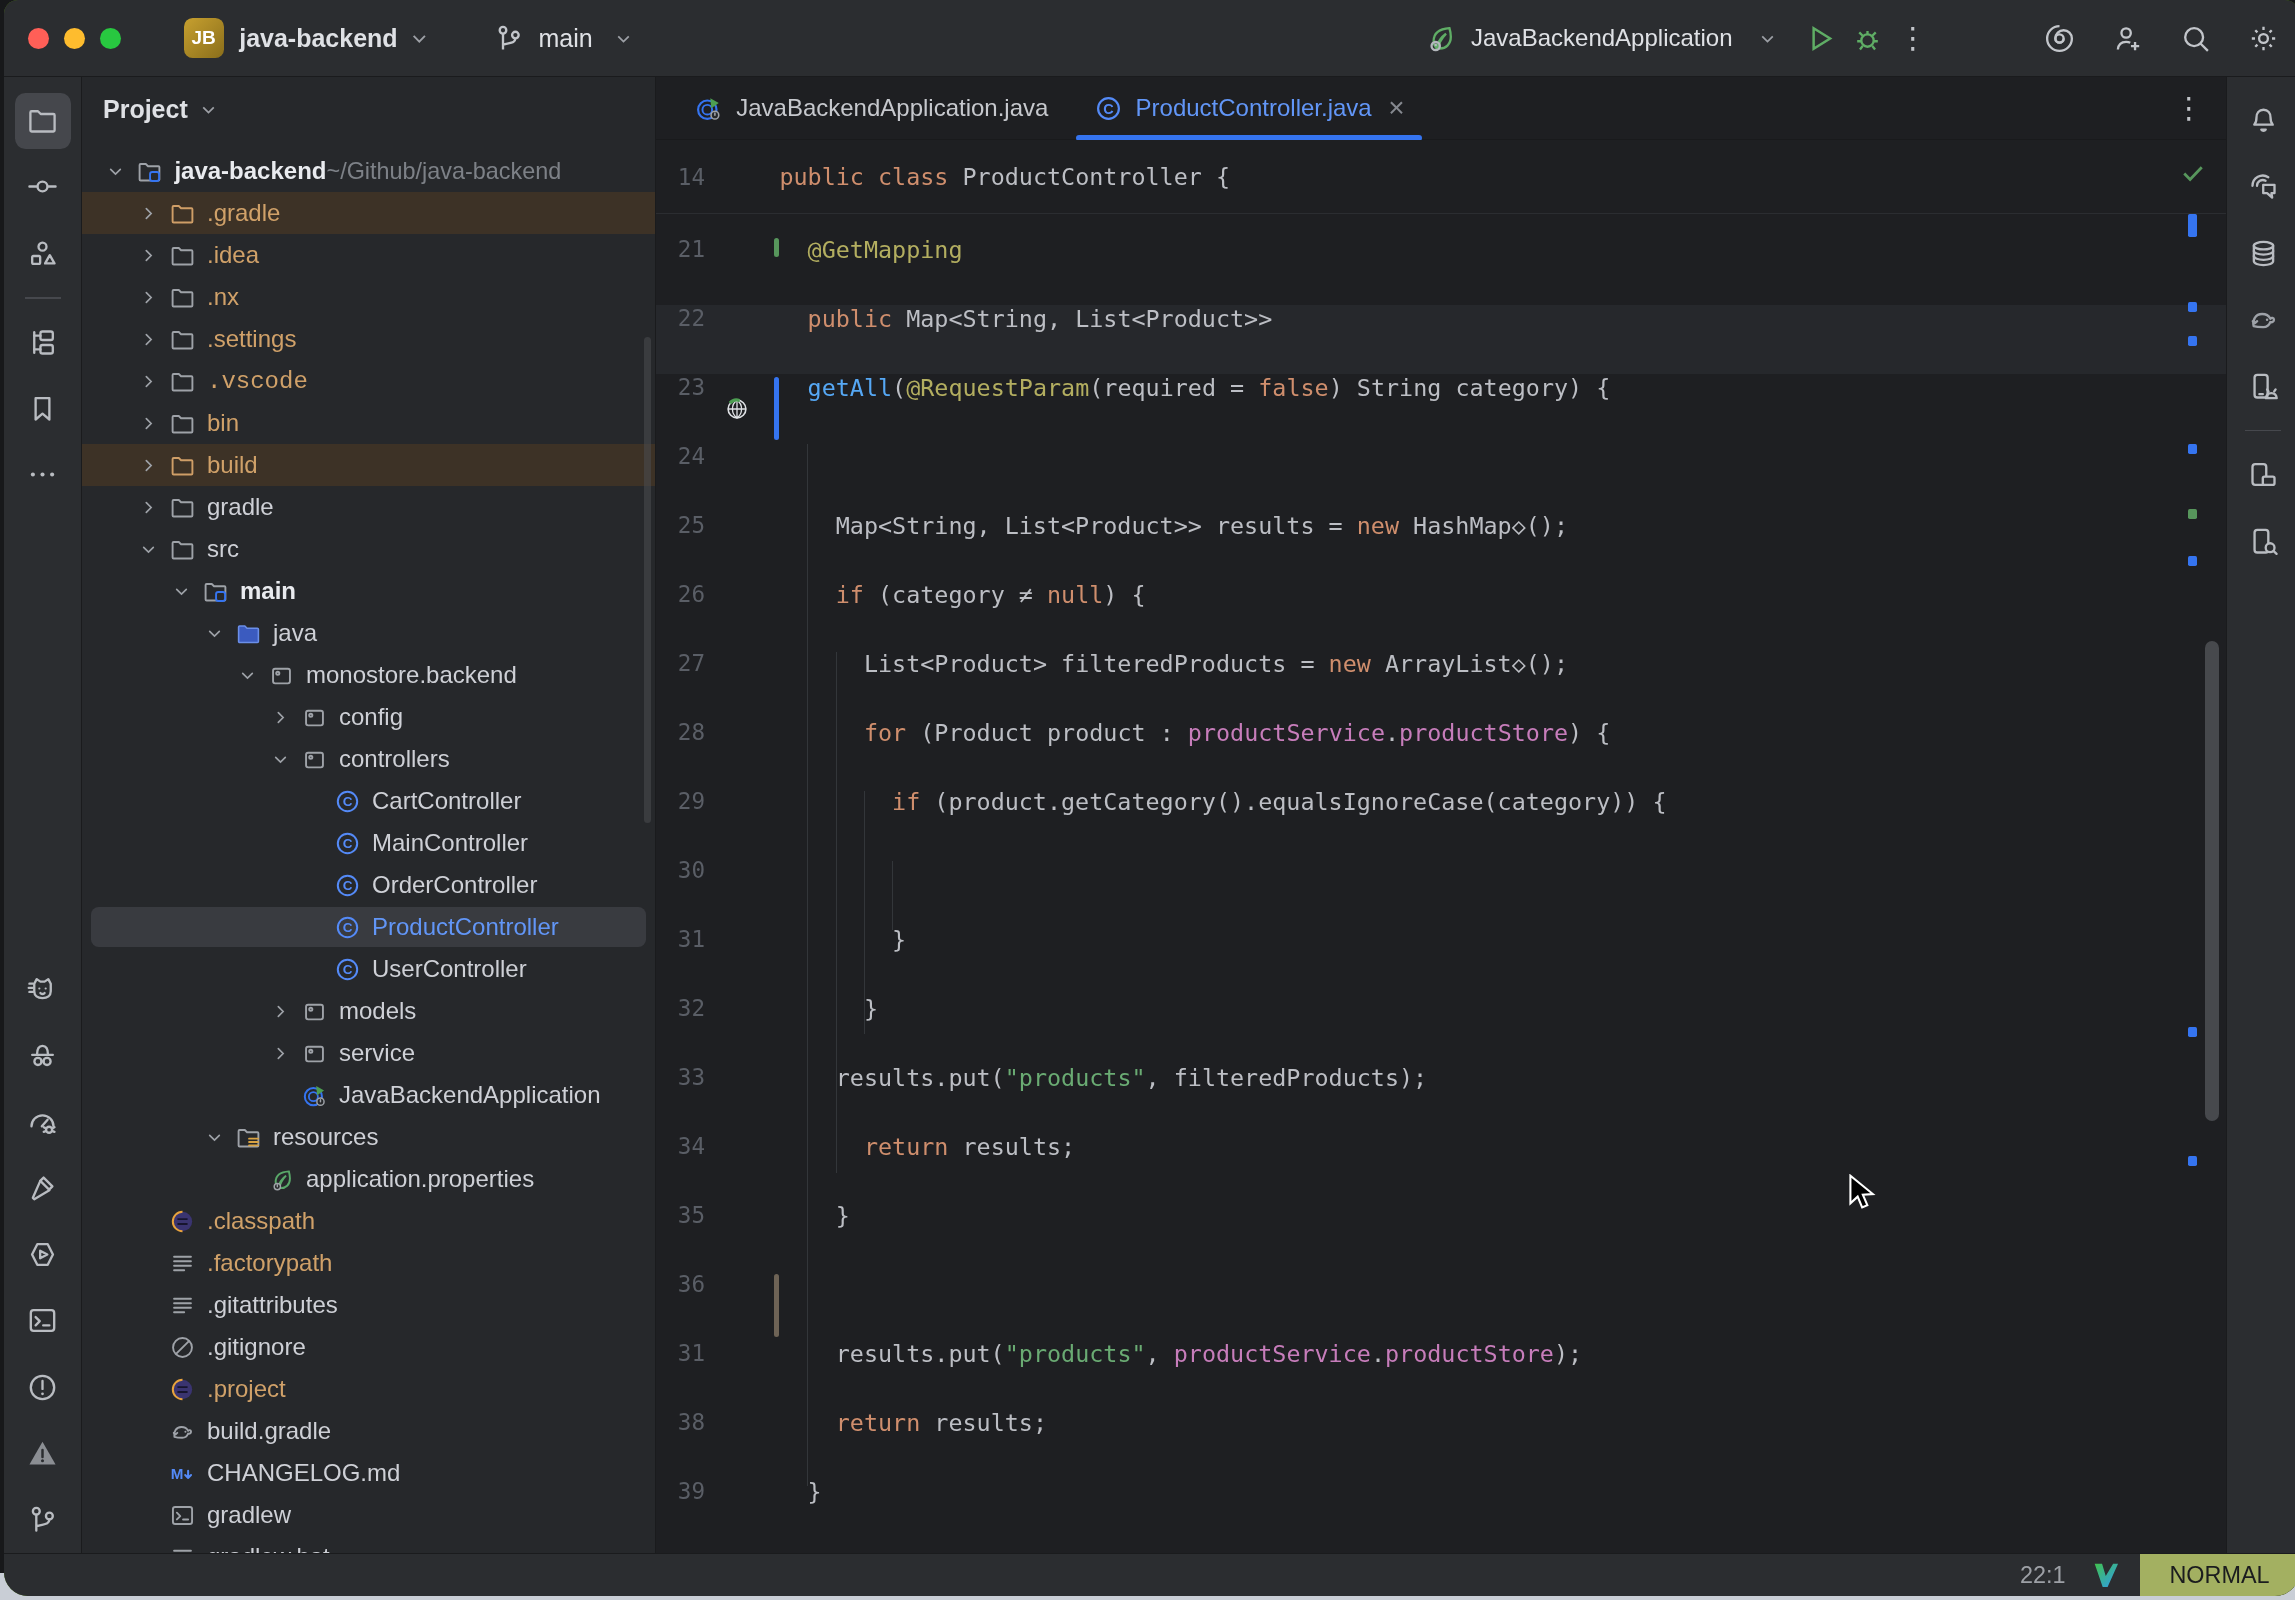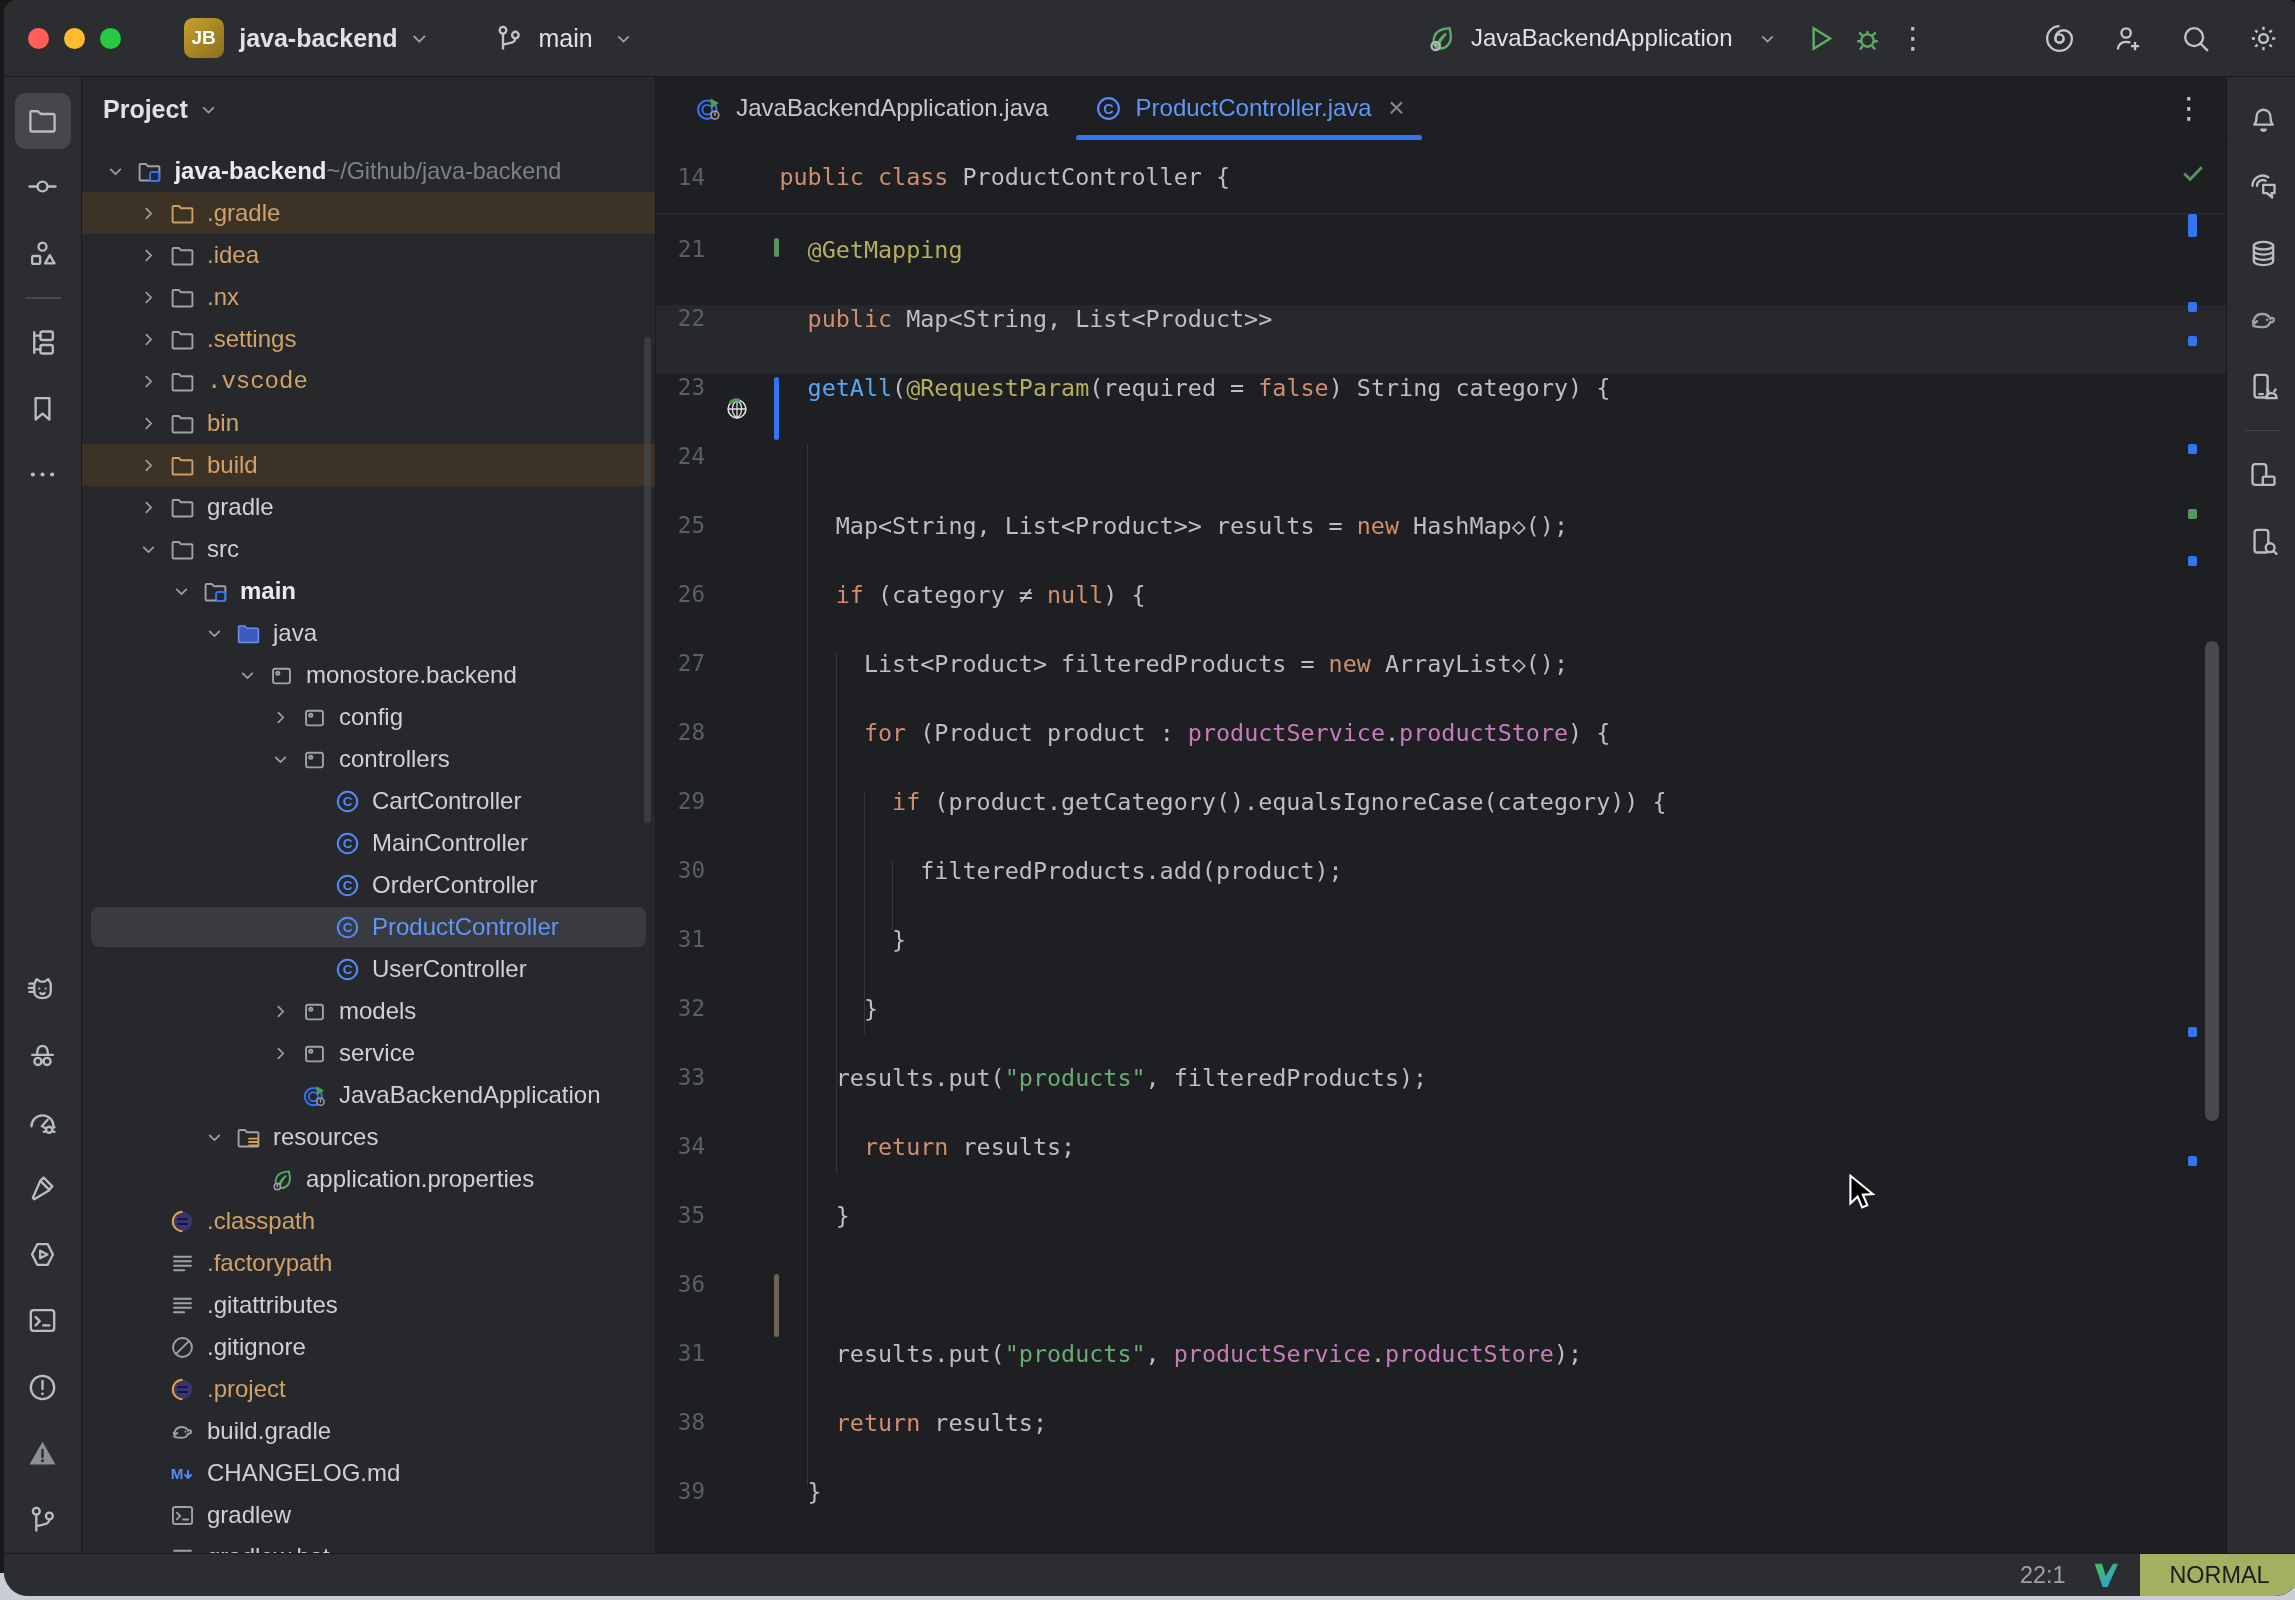--- a/index.html
+++ b/index.html
@@ -826,21 +826,20 @@
               <div class="ctext" style="padding-left:calc(10.4px + 6ch)"><span class="tk-kw">for </span><span class="tk-id">(Product product : </span><span class="tk-fld">productService</span><span class="tk-id">.</span><span class="tk-fld">productStore</span><span class="tk-id">) {</span></div>
             </div>
             <div class="crow">
               <div class="lnum">29</div>
               <div class="gicon"></div>
               <div class="ctext" style="padding-left:calc(10.4px + 8ch)"><span class="tk-kw">if </span><span class="tk-id">(product.getCategory().equalsIgnoreCase(category)) {</span></div>
             </div>
             <div class="crow">
               <div class="lnum">30</div>
               <div class="gicon"></div>
-              <div class="ctext" style="padding-left:calc(10.4px + 10ch)"><span class="tk-id">filteredProducts.add(product);</span></div>
             </div>
             <div class="crow">
               <div class="lnum">31</div>
               <div class="gicon"></div>
               <div class="ctext" style="padding-left:calc(10.4px + 8ch)"><span class="tk-id">}</span></div>
             </div>
             <div class="crow">
               <div class="lnum">32</div>
               <div class="gicon"></div>
               <div class="ctext" style="padding-left:calc(10.4px + 6ch)"><span class="tk-id">}</span></div>

